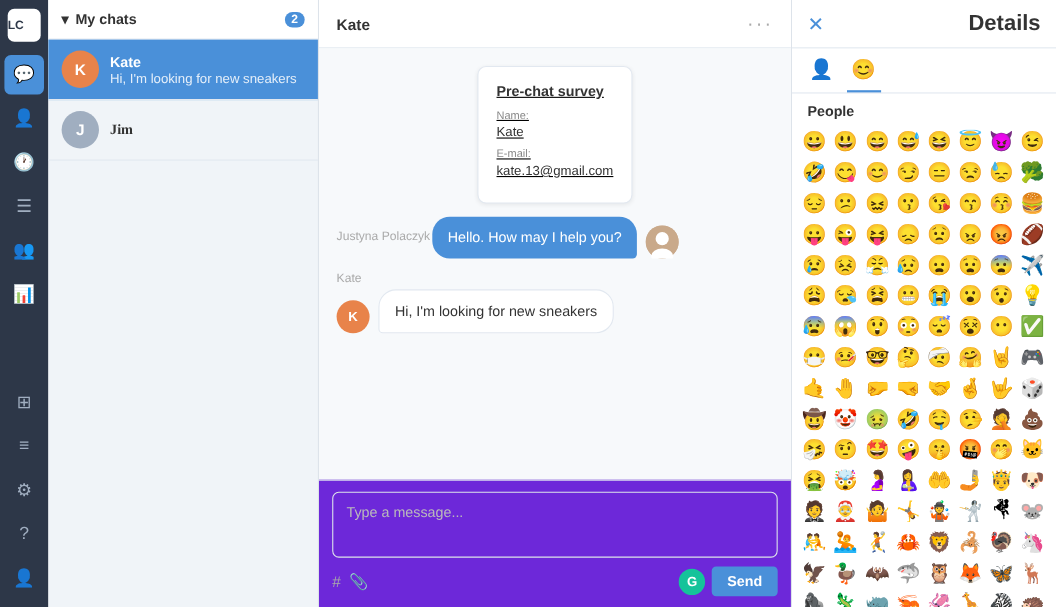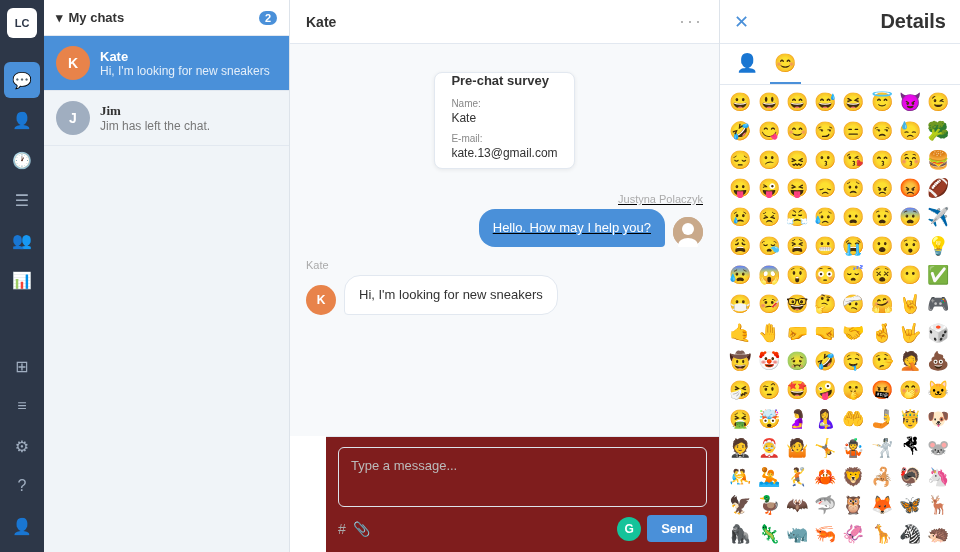--- a/index.html
+++ b/index.html
@@ -13,23 +13,23 @@
       flex-direction: column;
       align-items: center;
       padding: 8px 0;
       gap: 4px;
       flex-shrink: 0;
     }
     .sidebar-logo {
       width: 30px; height: 30px;
       background: #fff;
       border-radius: 6px;
-      display: flex; align-items: center; justify-content: center;
+      display: flex; align-items: center; justify-content: flex-start;
       font-weight: bold; font-size: 11px; color: #2d3748;
-      margin-bottom: 20px;
+      margin-bottom: 8px;
     }
     .sidebar-icon {
       width: 36px; height: 36px;
       display: flex; align-items: center; justify-content: center;
       border-radius: 6px;
       color: #a0aec0;
       cursor: pointer;
       font-size: 16px;
     }
     .sidebar-icon.active { background: #4a90d9; color: #fff; }
@@ -116,24 +116,25 @@
       flex-direction: column;
       gap: 12px;
       background: #f7f9fb;
     }
 
     
     .survey-card {
       background: #fff;
       border: 1px solid #e2e8f0;
       border-radius: 8px;
-      padding: 0 16px;
+      padding: 14px 16px;
       max-width: 180px;
-      margin: 12px auto;
+      margin: 0 auto;
       box-shadow: 0 1px 4px rgba(0,0,0,0.07);
+      text-decoration: underline;
     }
     .survey-card-title { font-weight: 600; font-size: 13px; color: #333; margin-bottom: 10px; }
     .survey-field-label { font-size: 10px; color: #888; margin-bottom: 2px; }
     .survey-field-value { font-size: 12px; color: #333; margin-bottom: 8px; }
 
     .msg-avatar {
       width: 30px; height: 30px;
       border-radius: 50%;
       display: flex; align-items: center; justify-content: center;
       font-weight: 600; font-size: 12px; color: #fff;
@@ -143,38 +144,36 @@
       padding: 10px 14px;
       border-radius: 16px;
       font-size: 13px;
       max-width: 320px;
       line-height: 1.4;
     }
     .msg-bubble.agent {
       background: #4a90d9;
       color: #fff;
       border-bottom-right-radius: 4px;
-      margin-left: 33px;
     }
     .msg-bubble.customer {
       background: #fff;
       color: #333;
       border: 1px solid #e2e8f0;
       border-bottom-left-radius: 4px;
     }
     .msg-meta { font-size: 11px; color: #aaa; text-align: right; margin-bottom: 2px; }
     .msg-read { font-size: 11px; color: #aaa; text-align: right; margin-top: 2px; }
     .msg-col { display: flex; flex-direction: column; }
 
     
     .chat-input-area {
       border-top: 1px solid #e2e8f0;
       padding: 10px 12px;
-      background: #7f1d1d;
-      margin-left: 36px;
+      background: #6d28d9;
     }
     .chat-input-box {
       border: 1px solid #dde3ea;
       border-radius: 6px;
       padding: 10px 12px;
       font-size: 13px;
       color: #999;
       margin-bottom: 8px;
       min-height: 60px;
       cursor: text;
@@ -293,42 +292,41 @@
     <div class="chat-item-content">
       <div class="chat-item-name">Kate</div>
       <div class="chat-item-preview">Hi, I'm looking for new sneakers</div>
     </div>
   </div>
 
   <div class="chat-item">
     <div class="avatar" style="background:#a0aec0;">J</div>
     <div class="chat-item-content">
       <div class="chat-item-name">Jim</div>
-      <div class="chat-item-preview">Jim has left the chat.</div>
     </div>
   </div>
 </div>
 
 <div class="chat-main">
   <div class="chat-main-header">
     <div class="chat-main-title">Kate</div>
     <div class="chat-main-actions">···</div>
   </div>
 
   <div class="chat-messages">
 
     <div class="survey-card">
       <div class="survey-card-title">Pre-chat survey</div>
       <div class="survey-field-label">Name:</div>
       <div class="survey-field-value">Kate</div>
       <div class="survey-field-label">E-mail:</div>
       <div class="survey-field-value">kate.13@gmail.com</div>
     </div>
 
-    <div style="display:flex; flex-direction:column; align-items:flex-end; gap:2px;text-decoration:underline;">
+    <div style="display:flex; flex-direction:row; align-items:center; gap:2px;">
       <div class="msg-meta">Justyna Polaczyk</div>
       <div style="display:flex; align-items:flex-end; gap:8px;">
         <div class="msg-col">
           <div class="msg-bubble agent">Hello. How may I help you?</div>
         </div>
         <div class="msg-avatar" style="background:#c9a98a; font-size:14px;">
           <svg width="30" height="30" viewBox="0 0 30 30">
             <circle cx="15" cy="15" r="15" fill="#c9a98a"></circle>
             <circle cx="15" cy="12" r="6" fill="#fff"></circle>
             <ellipse cx="15" cy="28" rx="10" ry="7" fill="#fff"></ellipse>
@@ -365,20 +363,21 @@
 
 <div class="details-panel">
   <div class="details-header">
     <span class="details-close">✕</span>
     <span class="details-title">Details</span>
   </div>
   <div class="details-tabs">
     <div class="details-tab">👤</div>
     <div class="details-tab active">😊</div>
   </div>
+  <div class="people-label">People</div>
   <div class="emoji-grid" id="emoji-grid">
       <div class="emoji-cell">😀</div>
       <div class="emoji-cell">😃</div>
       <div class="emoji-cell">😄</div>
       <div class="emoji-cell">😅</div>
       <div class="emoji-cell">😆</div>
       <div class="emoji-cell">😇</div>
       <div class="emoji-cell">😈</div>
       <div class="emoji-cell">😉</div>
       <div class="emoji-cell">🤣</div>

